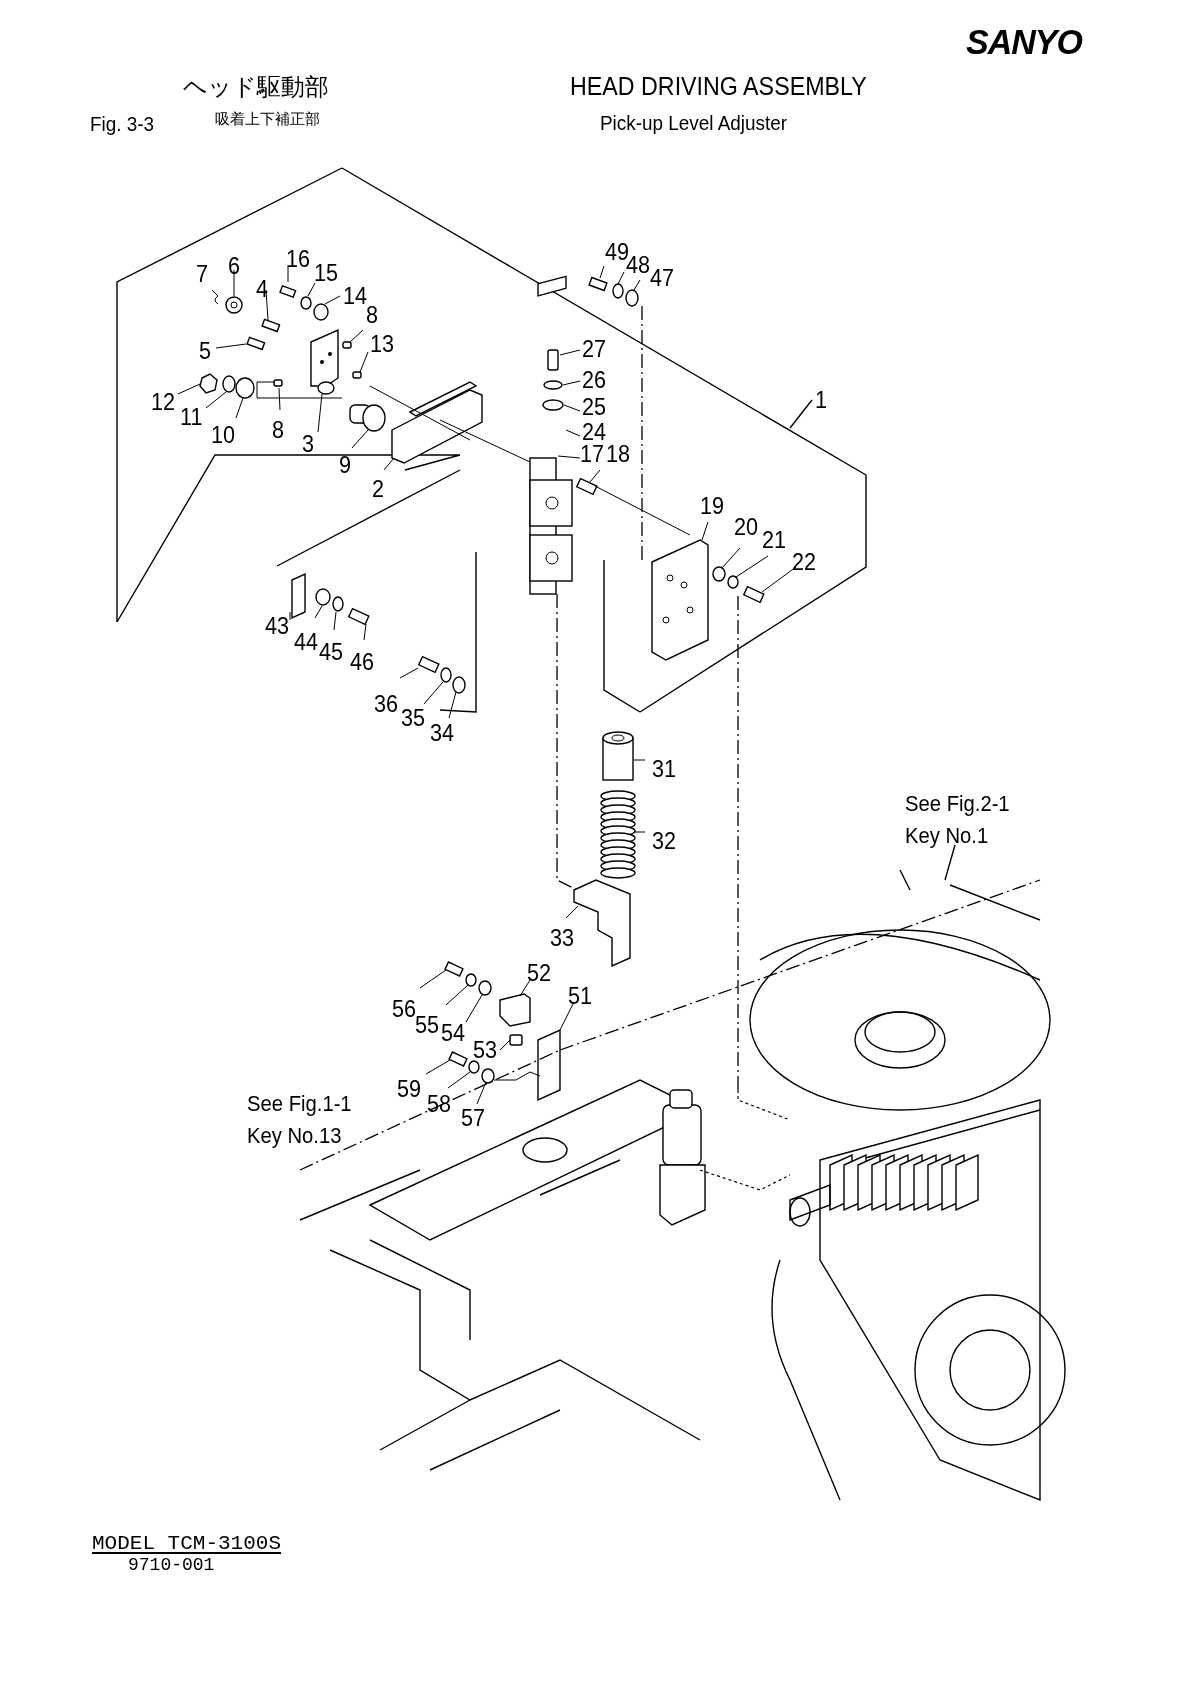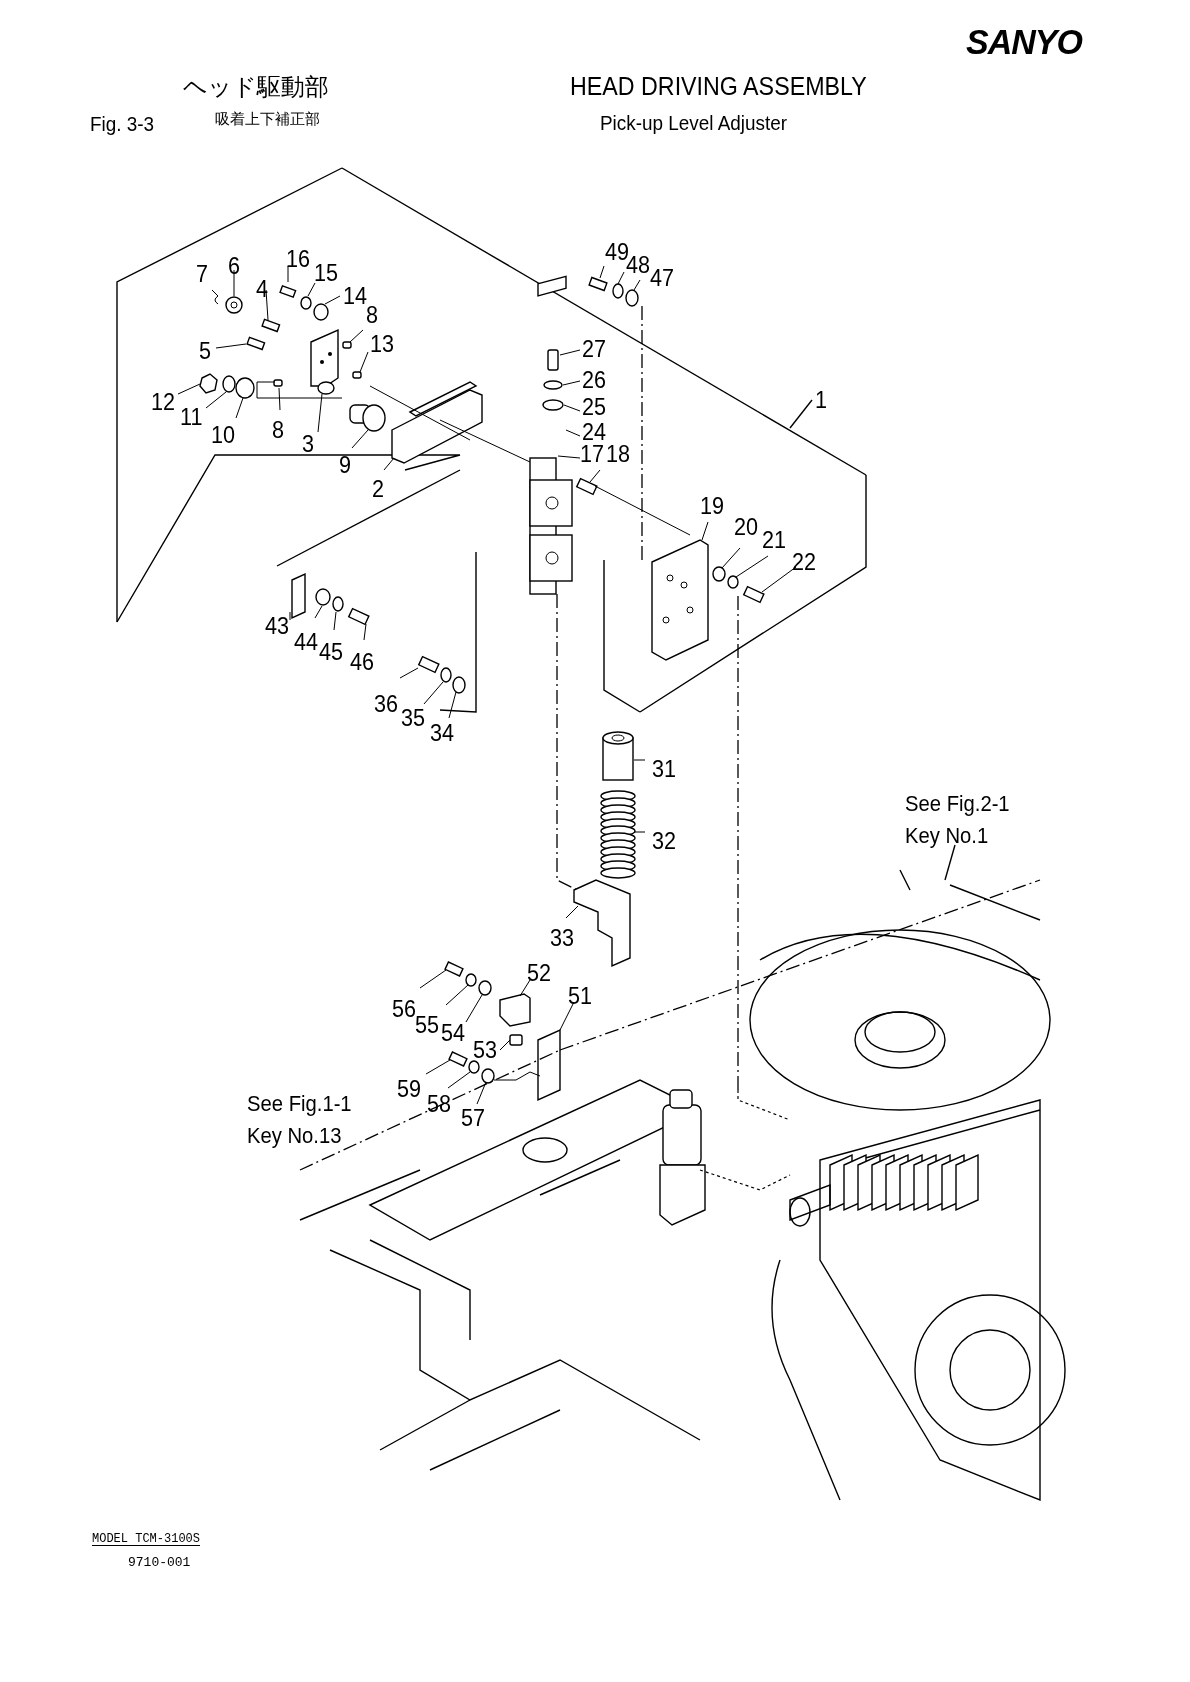--- a/index.html
+++ b/index.html
@@ -6,23 +6,23 @@
   body { width: 1190px; height: 1682px; position: relative; overflow: hidden;
          font-family: "Liberation Sans", "DejaVu Sans", sans-serif; color: #000; }
   .abs { position: absolute; white-space: nowrap; }
   .logo { left: 966px; top: 22px; font-size: 34px; font-weight: bold; font-style: italic; letter-spacing: -1px;
           font-family: "Liberation Sans", sans-serif; transform: scaleY(1.05); }
   .jp-title { left: 183px; top: 71px; font-size: 24px; font-family: "DejaVu Sans", sans-serif; }
   .en-title { left: 570px; top: 72px; font-size: 25px; transform: scaleX(0.93); transform-origin: left; }
   .fig-no { left: 90px; top: 112px; font-size: 21px; transform: scaleX(0.9); transform-origin: left; }
   .jp-sub { left: 215px; top: 110px; font-size: 15px; font-family: "DejaVu Sans", sans-serif; }
   .en-sub { left: 600px; top: 111px; font-size: 21px; transform: scaleX(0.9); transform-origin: left; }
-  .model { left: 92px; top: 1532px; font-family: "Liberation Mono", "DejaVu Sans Mono", monospace; font-size: 12px;
+  .model { left: 92px; top: 1532px; font-family: "Liberation Mono", "DejaVu Sans Mono", monospace; font-size: 21px;
            text-decoration: underline; text-underline-offset: 3px; }
-  .docno { left: 128px; top: 1555px; font-family: "Liberation Mono", "DejaVu Sans Mono", monospace; font-size: 13px; }
+  .docno { left: 128px; top: 1555px; font-family: "Liberation Mono", "DejaVu Sans Mono", monospace; font-size: 18px; }
   .callout { font-size: 22px; line-height: 32px; transform: scaleX(0.92); transform-origin: left; }
   svg#drawing { position: absolute; left: 0; top: 0; }
   svg text.key { font-family: "Liberation Sans", sans-serif; font-size: 24px; fill: #000; }
   .ln { stroke: #000; stroke-width: 1.4; fill: none; }
   .thin { stroke: #000; stroke-width: 1; fill: none; }
   .dash { stroke: #000; stroke-width: 1.3; fill: none; stroke-dasharray: 14 4 2 4; }
   .dot { stroke: #000; stroke-width: 1.2; fill: none; stroke-dasharray: 3 3; }
   .part { stroke: #000; stroke-width: 1.4; fill: #fff; }
 </style>
 </head>

